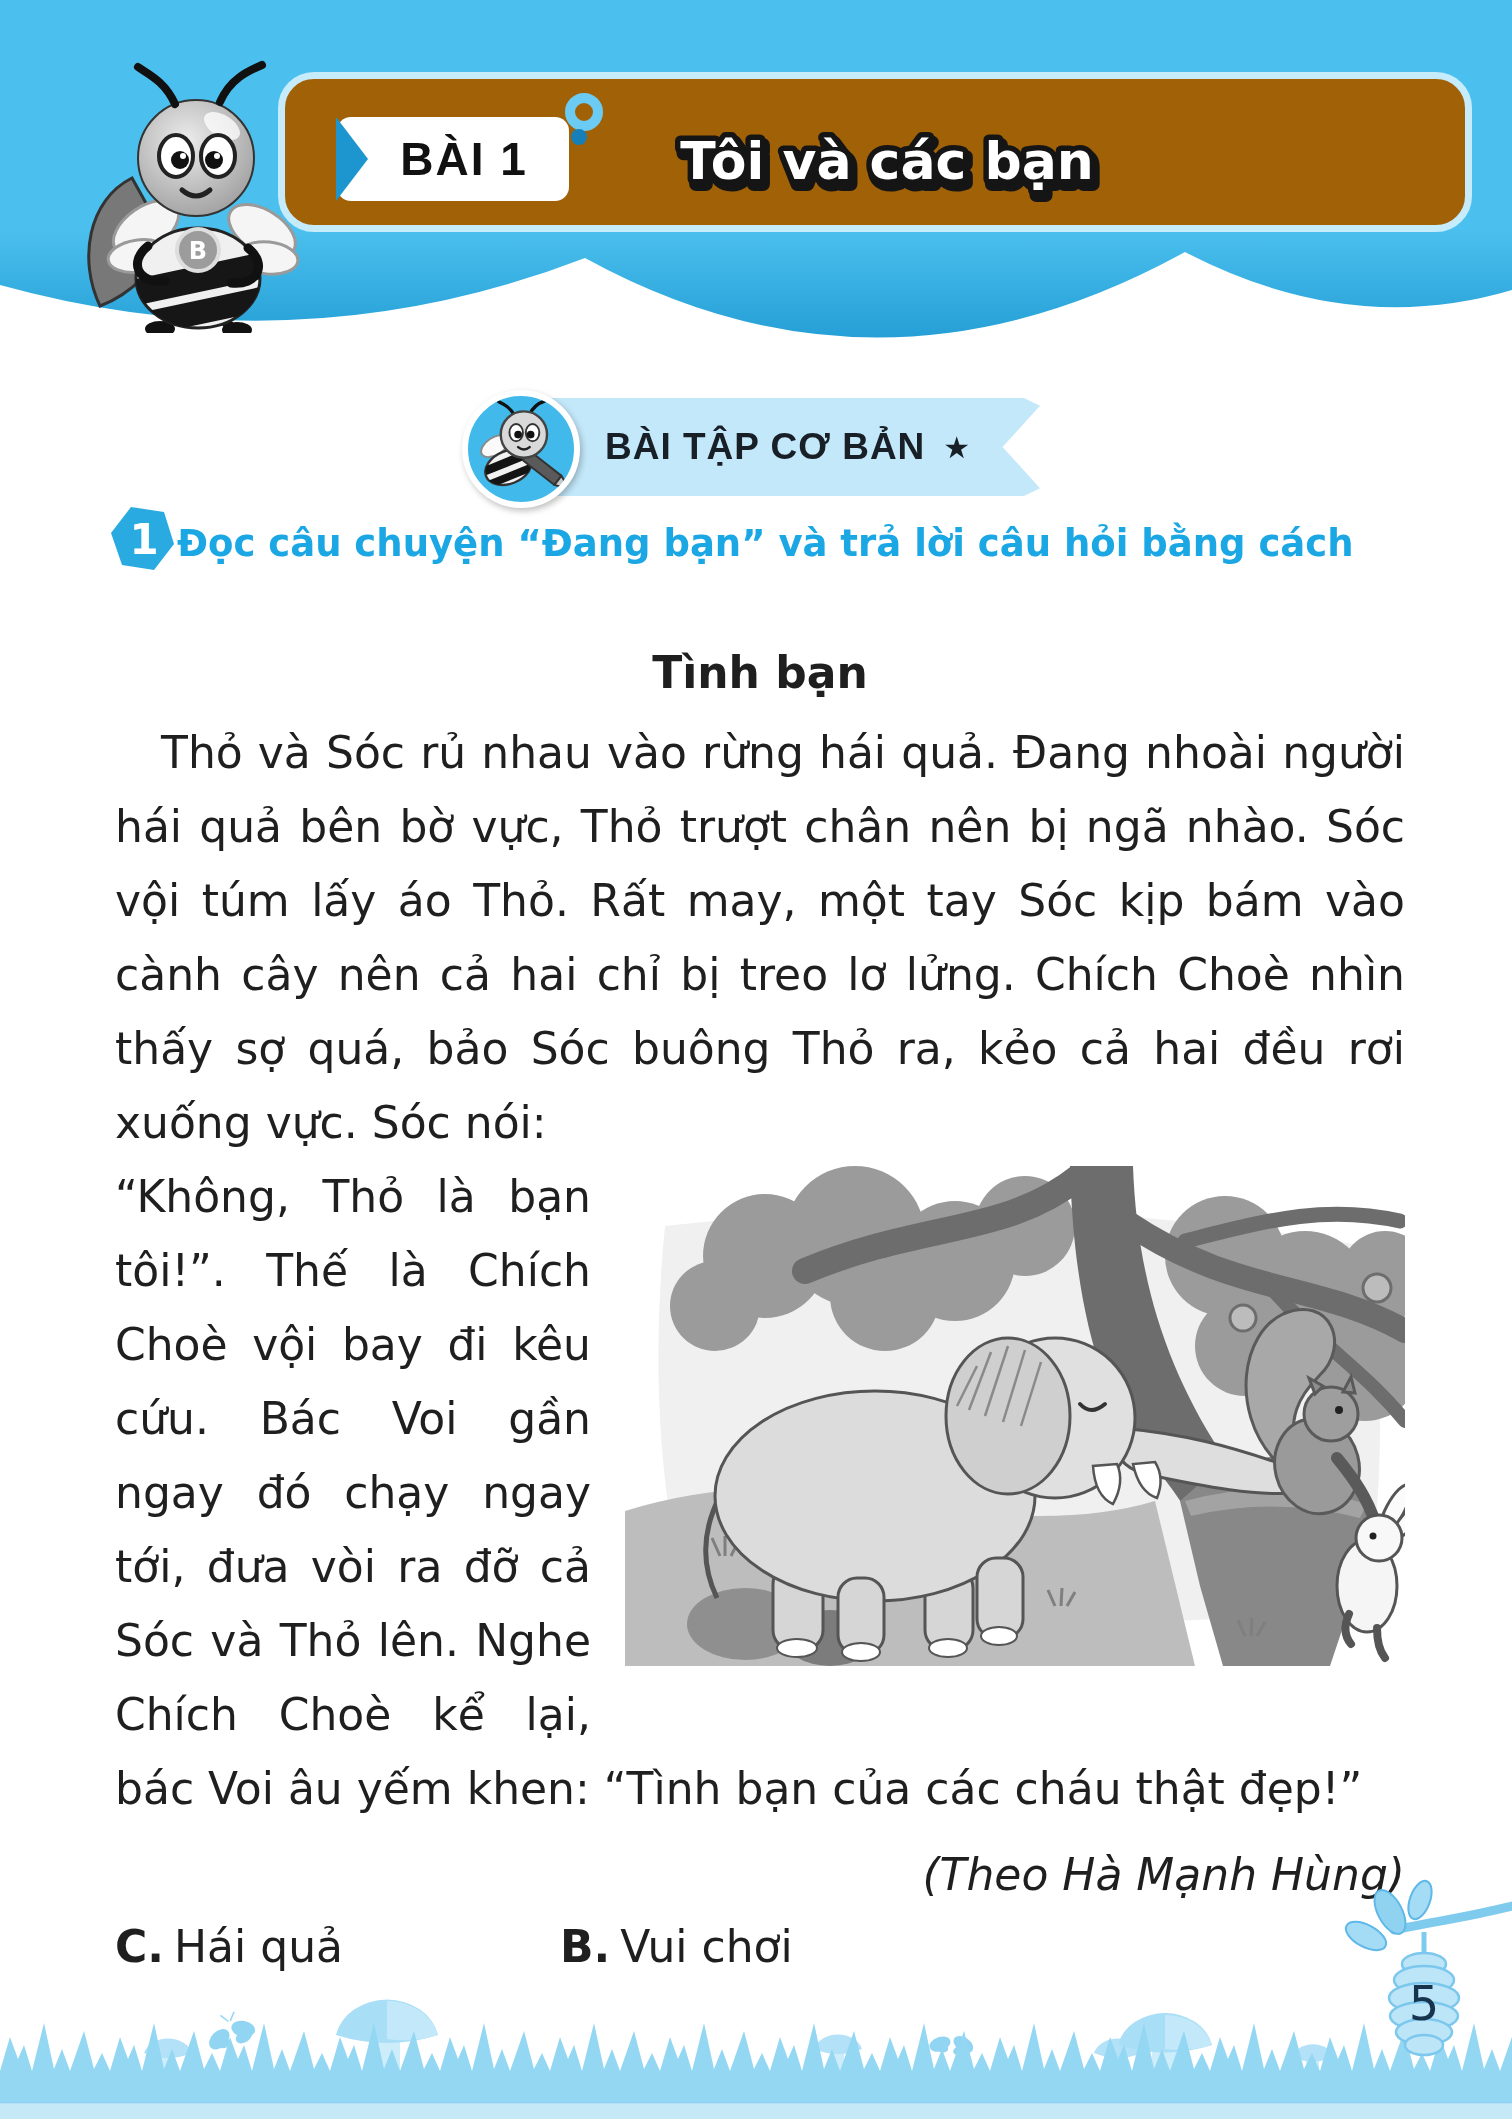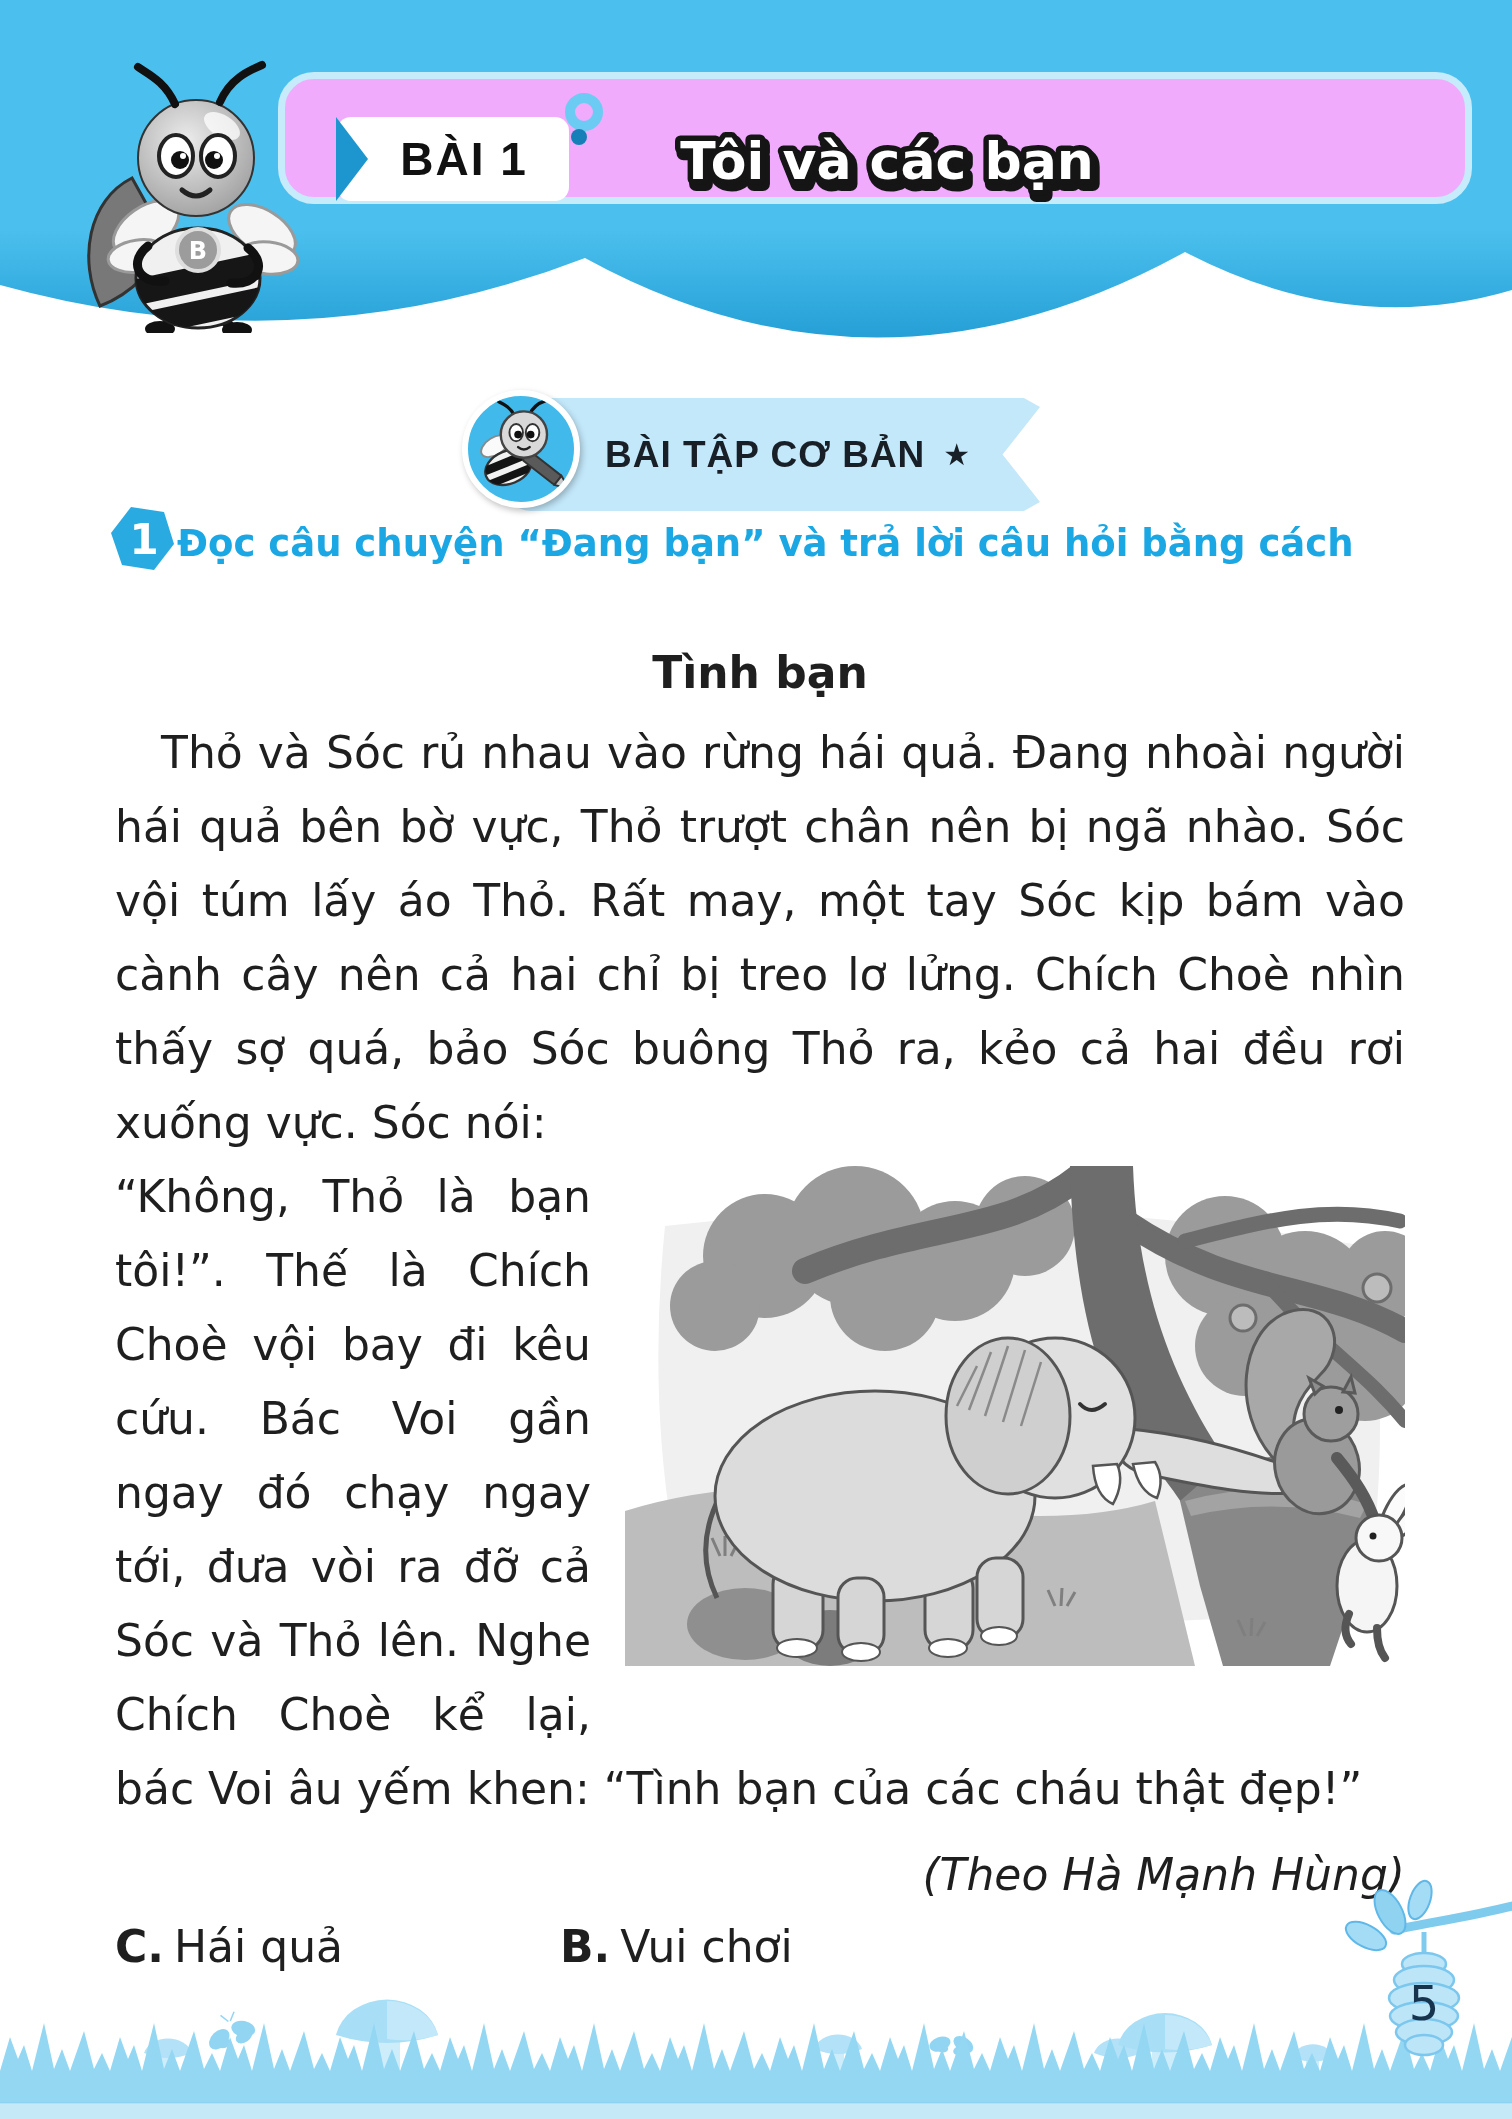--- a/index.html
+++ b/index.html
@@ -10,22 +10,22 @@
     font-family:"DejaVu Sans", sans-serif; color:#1f1f1f;
   }
 
   
   .header-bg {
     position:absolute; left:0; top:0; width:1512px; height:234px;
     background:#4BC0EE;
   }
   .header-wave { position:absolute; left:0; top:230px; width:1512px; height:115px; }
   .banner {
-    position:absolute; left:278px; top:72px; width:1194px; height:132px;
-    background:#f0abfc; border:7px solid #C6EBFA; border-radius:36px;
+    position:absolute; left:278px; top:72px; width:1194px; height:160px;
+    background:#a16207; border:7px solid #C6EBFA; border-radius:36px;
   }
   .lesson-tab {
     position:absolute; left:52px; top:38px; width:232px; height:84px;
     background:#ffffff; border-radius:14px;
     display:flex; align-items:center; justify-content:center;
   }
   .lesson-tab .notch {
     position:absolute; left:-1px; top:0; width:32px; height:84px;
     background:#1D95CE; clip-path:polygon(0 0, 100% 50%, 0 100%);
   }
@@ -40,21 +40,21 @@
   }
   .tag-ring .ring-dot {
     position:absolute; left:-4px; top:26px; width:16px; height:16px;
     border-radius:50%; background:#177FB8;
   }
   .banner-title-svg { position:absolute; left:250px; top:16px; width:700px; height:128px; }
   .bee-mascot { position:absolute; left:70px; top:38px; width:250px; height:295px; z-index:6; }
 
   
   .basic-badge {
-    position:absolute; left:505px; top:398px; width:535px; height:113px;
+    position:absolute; left:505px; top:398px; width:535px; height:98px;
     background:#C3E8FA;
     border-radius:26px 0 0 26px;
     clip-path:polygon(0 0, 97% 0, 100% 8%, 93% 50%, 100% 92%, 97% 100%, 0 100%);
     display:flex; align-items:center; padding-left:100px;
   }
   .basic-badge .badge-label {
     font-family:"Liberation Sans", sans-serif;
     font-size:37px; font-weight:800; color:#181F26; letter-spacing:1px;
   }
   .basic-badge .badge-star { font-size:30px; color:#181F26; margin-left:18px; }

